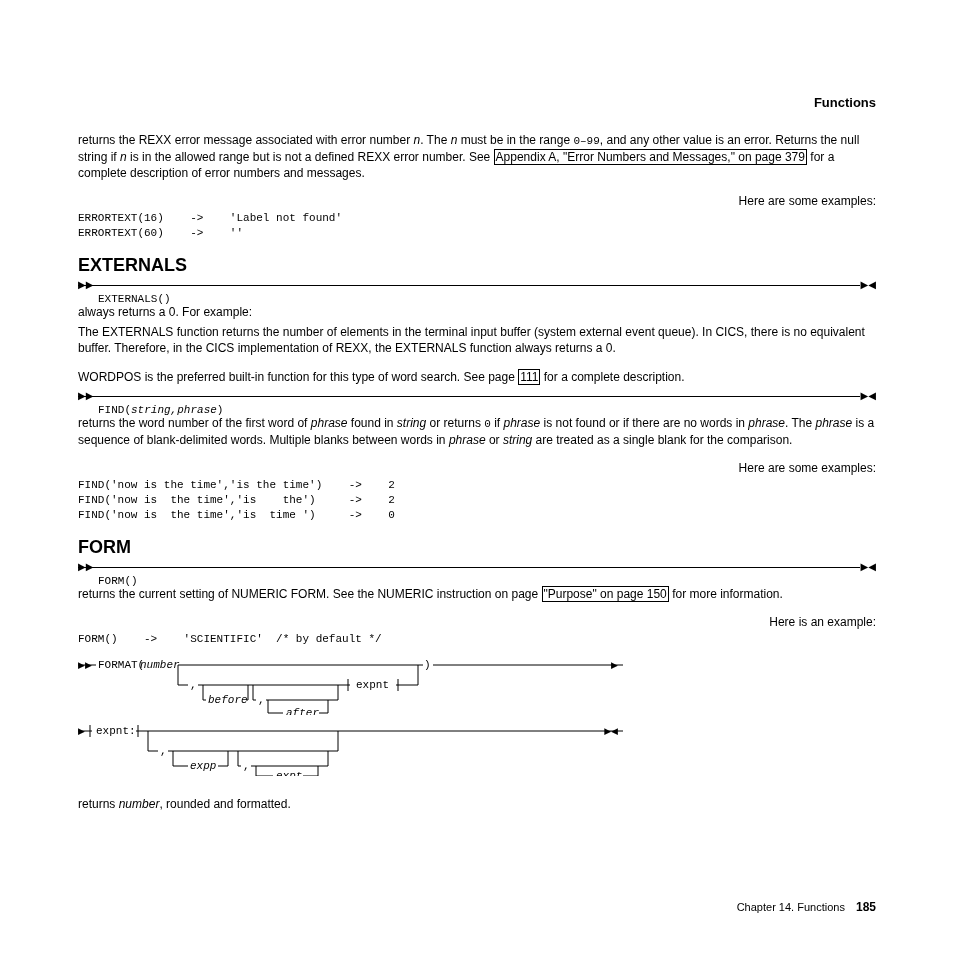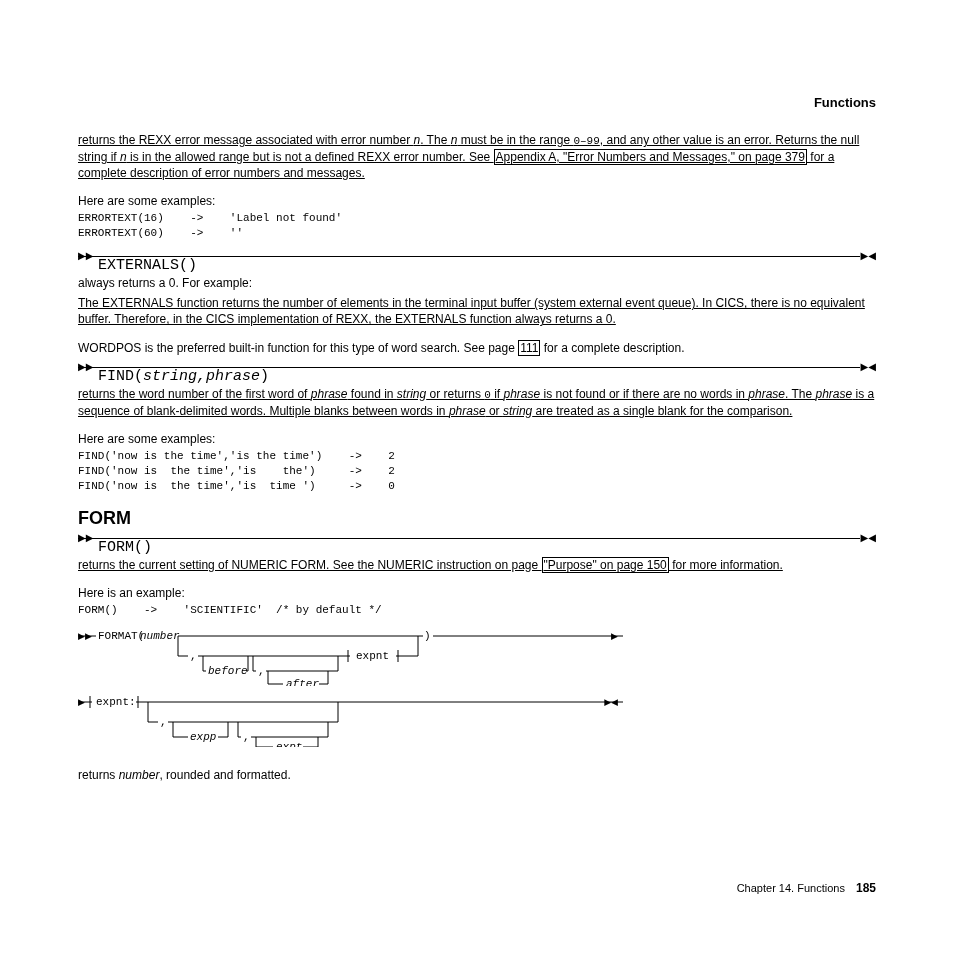--- a/index.html
+++ b/index.html
@@ -22,34 +22,33 @@
     font-weight: bold;
     font-size: 13px;
     margin-bottom: 22px;
   }
   p {
     margin: 0 0 4px 0;
     line-height: 1.35;
   }
   .para {
     margin-bottom: 12px;
-    text-decoration: underline;
   }
   .ital { font-style: italic; }
   .mono { font-family: "Courier New", monospace; font-size: 11px; }
   .link-box {
     border: 1px solid #000;
     padding: 0 1px;
   }
   h2 {
     font-size: 18px;
     font-weight: bold;
     margin: 14px 0 2px 0;
   }
-  .examples-lead { margin: 10px 0 2px 0; }
+  .examples-lead { margin: 10px 0 2px 0; text-align: right; }
   pre.code {
     font-family: "Courier New", monospace;
     font-size: 11px;
     margin: 0 0 8px 0;
     line-height: 1.35;
     white-space: pre;
   }
   .railroad {
     position: relative;
     height: 14px;
@@ -57,25 +56,25 @@
   }
   .rr-line {
     position: absolute;
     top: 7px;
     left: 0;
     right: 0;
     border-top: 1px solid #000;
   }
   .rr-text {
     position: absolute;
-    top: 8px;
+    top: 15px;
     left: 18px;
     background: #fff;
     font-family: "Courier New", monospace;
-    font-size: 15px;
+    font-size: 11px;
     padding: 0 2px;
   }
   .rr-start {
     position: absolute;
     left: 0;
     top: 1px;
     font-size: 10px;
     background:#fff;
     padding-right:1px;
   }
@@ -83,40 +82,41 @@
     position: absolute;
     right: 0;
     top: 1px;
     font-size: 10px;
     background:#fff;
     padding-left:1px;
   }
   .svgbox { display:block; }
   .footer {
     position: absolute;
-    bottom: 54px;
+    bottom: 35px;
     right: 78px;
     font-size: 11px;
   }
   .footer .pg { font-weight: bold; font-size: 12px; margin-left: 8px; }
 </style>
 </head>
 <body>
 <div class="page">
 
 <div class="header-right">Functions</div>
 
 <p class="para">
   <span>returns the REXX error message associated with error number </span><span class="ital">n</span><span>. The </span><span class="ital">n</span><span> must be in the range </span><span class="mono">0–99</span><span>, and any other value is an error. Returns the null string if </span><span class="ital">n</span><span> is in the allowed range but is not a defined REXX error number. See </span><span class="link-box">Appendix A, "Error Numbers and Messages," on page 379</span><span> for a complete description of error numbers and messages.</span>
 </p>
 
 <p class="examples-lead">Here are some examples:</p>
 <pre class="code">ERRORTEXT(16)    -&gt;    'Label not found'
 ERRORTEXT(60)    -&gt;    ''</pre>
 
+<h2>EXTERNALS</h2>
 <div class="railroad">
   <div class="rr-start">▶▶</div>
   <div class="rr-line"></div>
   <div class="rr-text">EXTERNALS()</div>
   <div class="rr-end">▶◀</div>
 </div>
 
 <p>always returns a 0. For example:</p>
 <p class="para">The EXTERNALS function returns the number of elements in the terminal input buffer (system external event queue). In CICS, there is no equivalent buffer. Therefore, in the CICS implementation of REXX, the EXTERNALS function always returns a 0.</p>
 

